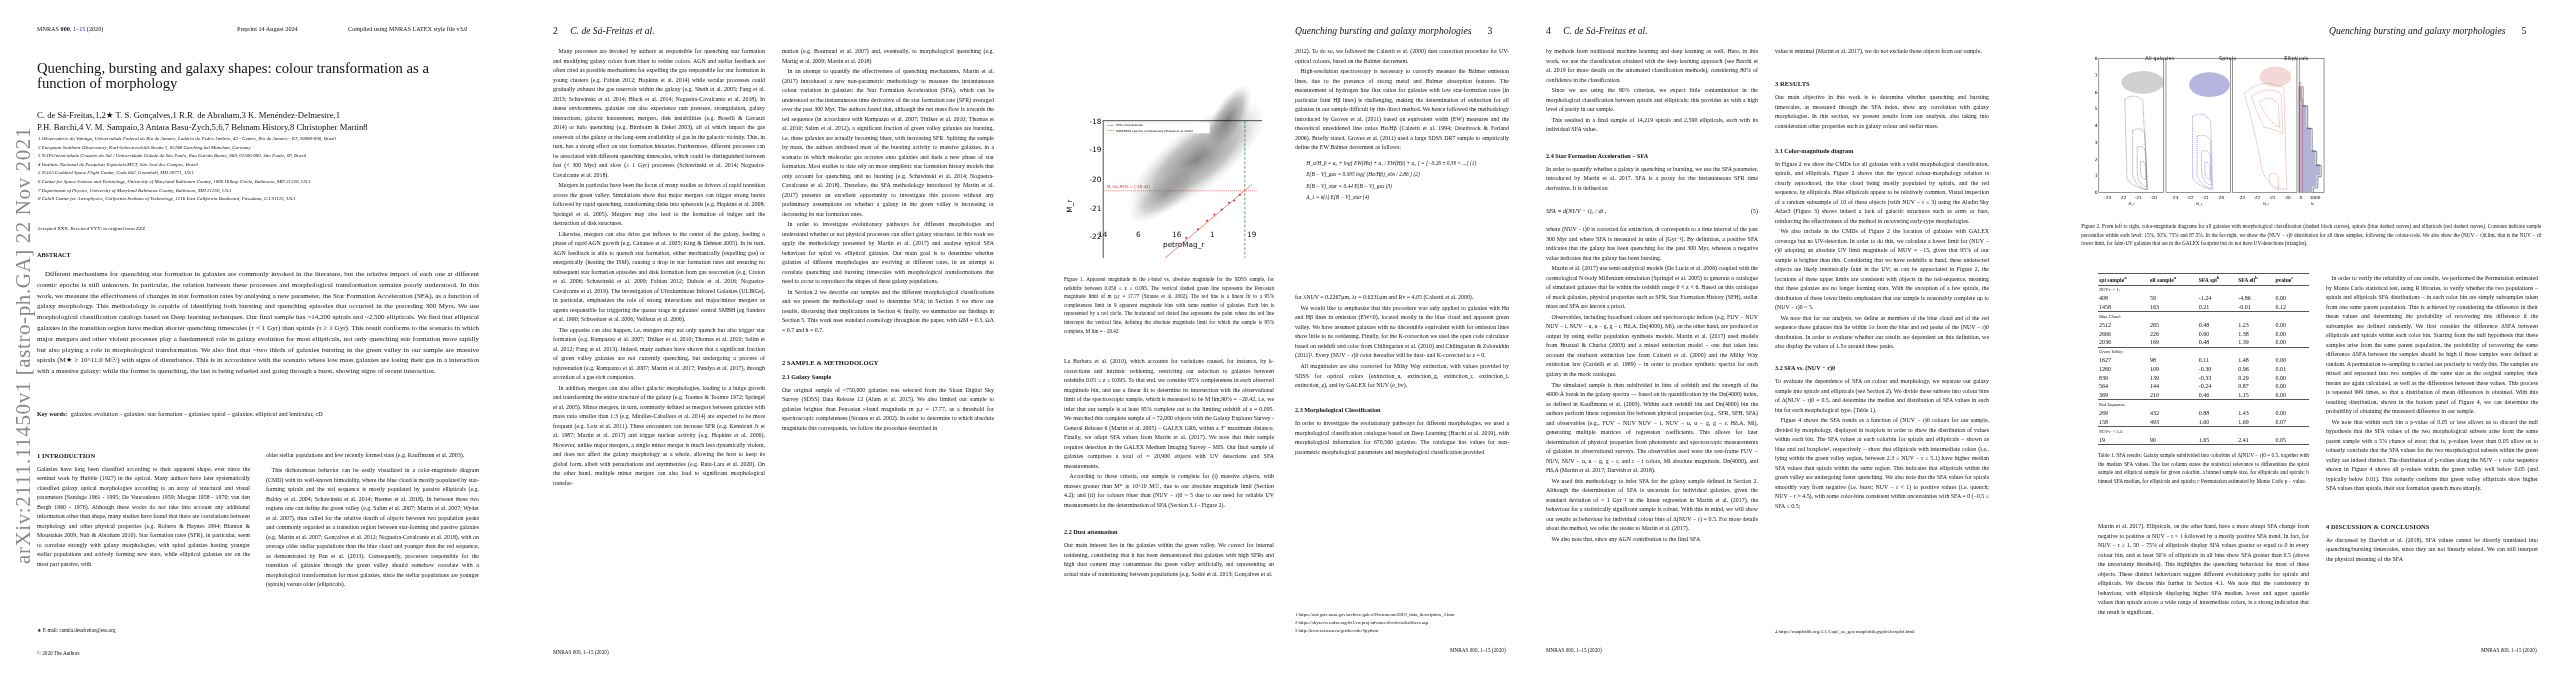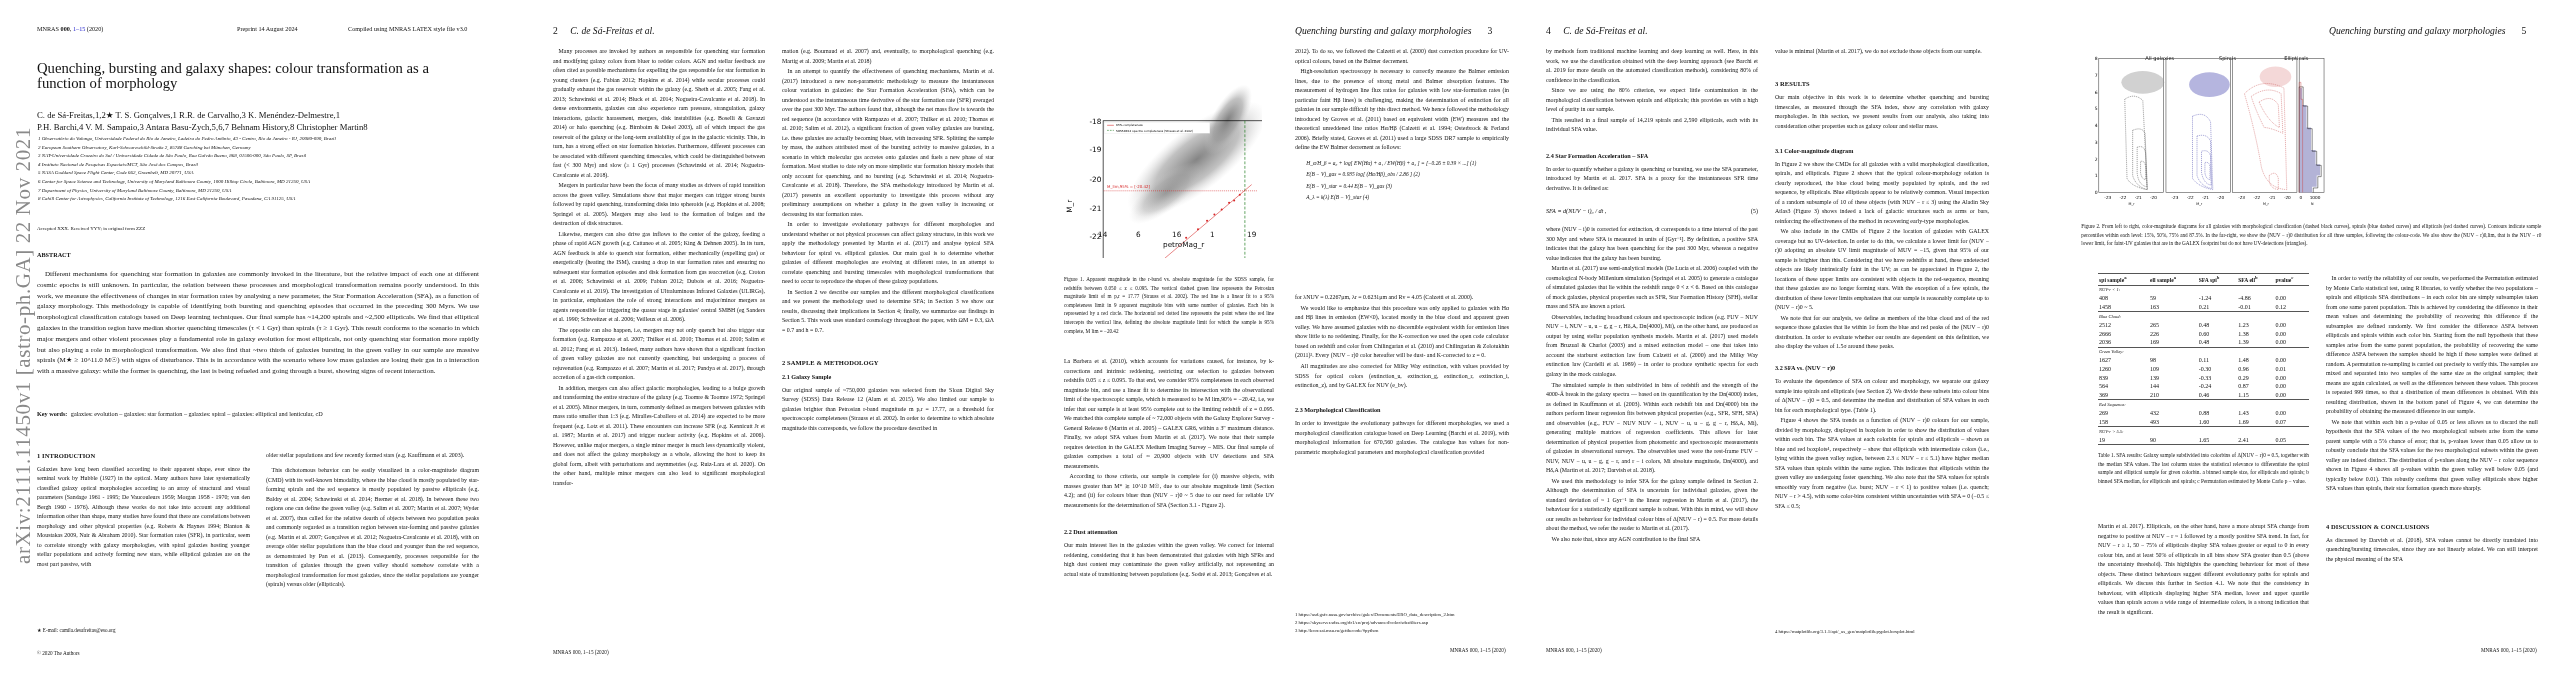--- a/index.html
+++ b/index.html
@@ -55,21 +55,21 @@
     <span class="lnk">1–15</span>
     <span>(2020)</span>
   </div>
   <div class="runhead" style="left:237px">Preprint 14 August 2024</div>
   <div class="runhead" style="left:348px">Compiled using MNRAS LATEX style file v3.0</div>
 
   <div class="arxiv">arXiv:2111.11450v1  [astro-ph.GA]  22 Nov 2021</div>
 
   <div class="title">Quenching, bursting and galaxy shapes: colour transformation as a function of morphology</div>
   <div class="authors">
-    <div>C. de Sá-Freitas,1,2★ T. S. Gonçalves,1 R.R. de Carvalho,3 K. Menéndez-Delmestre,1</div>
+    <div>C. de Sá-Freitas,1,2★ T. S. Gonçalves,1 R.R. de Abraham,3 K. Menéndez-Delmestre,1</div>
     <div>P.H. Barchi,4 V. M. Sampaio,3 Antara Basu-Zych,5,6,7 Behnam History,8 Christopher Martin8</div>
   </div>
   <div class="affil" style="top:135px">
     <div>1 Observatório do Valongo, Universidade Federal do Rio de Janeiro, Ladeira do Pedro Antônio, 43 - Centro, Rio de Janeiro - RJ, 20080-090, Brazil</div>
     <div>2 European Southern Observatory, Karl-Schwarzschild-Straße 2, 85748 Garching bei München, Germany</div>
     <div>3 NAT-Universidade Cruzeiro do Sul / Universidade Cidade de São Paulo, Rua Galvão Bueno, 868, 01506-000, São Paulo, SP, Brazil</div>
     <div>4 Instituto Nacional de Pesquisas Espaciais/MCT, São José dos Campos, Brazil</div>
     <div>5 NASA Goddard Space Flight Center, Code 662, Greenbelt, MD 20771, USA</div>
     <div>6 Center for Space Science and Technology, University of Maryland Baltimore County, 1000 Hilltop Circle, Baltimore, MD 21250, USA</div>
     <div>7 Department of Physics, University of Maryland Baltimore County, Baltimore, MD 21250, USA</div>

